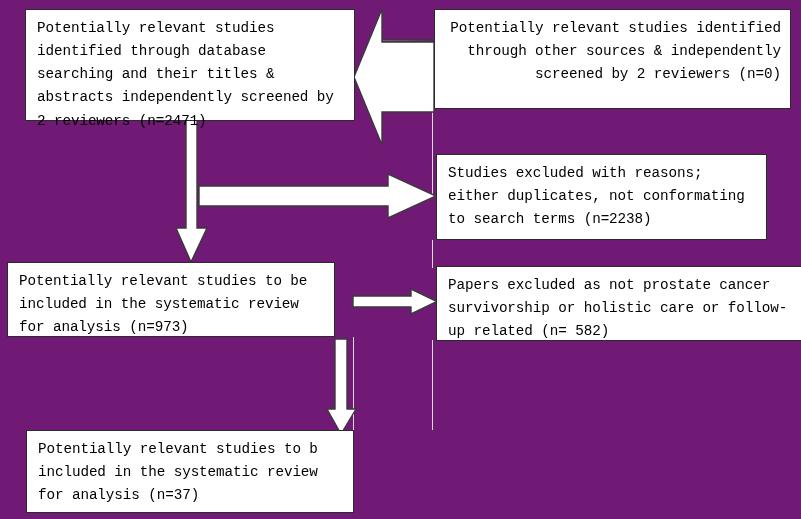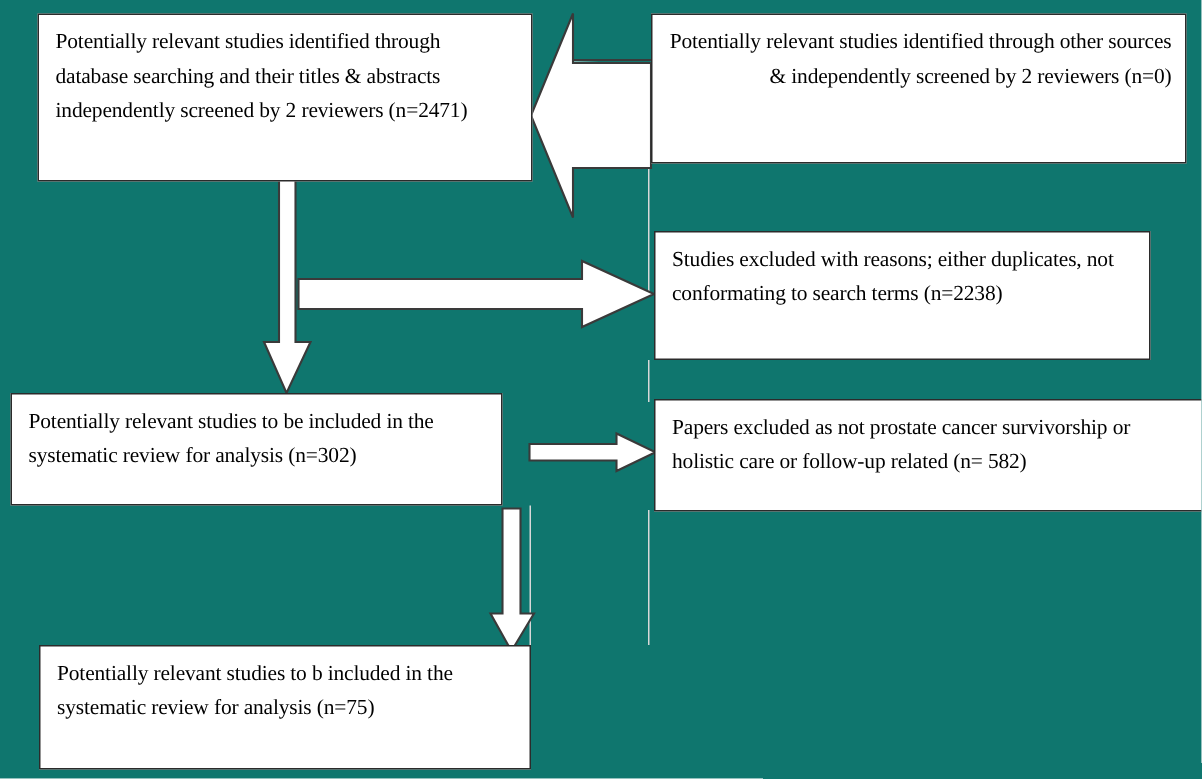--- a/index.html
+++ b/index.html
@@ -5,22 +5,22 @@
 <style>
   html, body {
     margin: 0;
     padding: 0;
     background: #ffffff;
   }
   #canvas {
     position: relative;
     width: 801px;
     height: 519px;
-    background: #0f766e;
-    font-family: Liberation Serif, serif;
+    background: #701a75;
+    font-family: Liberation Mono, monospace;
     overflow: hidden;
   }
   .box {
     position: absolute;
     box-sizing: border-box;
     border: 1.3px solid #2b2b2b;
     background: #ffffff;
     color: #000000;
     font-size: 14.3px;
     line-height: 1.62;
@@ -63,23 +63,23 @@
   <div class="guide" style="left:353px; top:337px; width:1px; height:95px;"></div>
 
   <div class="box" style="left:25px; top:9px; width:330px; height:112px;">Potentially relevant studies identified through database searching and their titles &amp; abstracts independently screened by 2 reviewers (n=2471)</div>
 
   <div class="box" style="left:434px; top:9px; width:357px; height:100px;text-align:right;">Potentially relevant studies identified through other sources &amp; independently screened by 2 reviewers (n=0)</div>
 
   <div class="box" style="left:436px; top:154px; width:331px; height:86px;">Studies excluded with reasons; either duplicates, not conformating to search terms (n=2238)</div>
 
   <div class="box" style="left:436px; top:266px; width:369px; height:75px;">Papers excluded as not prostate cancer survivorship or holistic care or follow-up related (n= 582)</div>
 
-  <div class="box" style="left:7px; top:262px; width:328px; height:75px;">Potentially relevant studies to be included in the systematic review for analysis (n=302)</div>
+  <div class="box" style="left:7px; top:262px; width:328px; height:75px;">Potentially relevant studies to be included in the systematic review for analysis (n=973)</div>
 
-  <div class="box" style="left:26px; top:430px; width:328px; height:83px;">Potentially relevant studies to b included in the systematic review for analysis (n=75)</div>
+  <div class="box" style="left:26px; top:430px; width:328px; height:83px;">Potentially relevant studies to b included in the systematic review for analysis (n=37)</div>
 
   <svg class="arrow-svg" width="90" height="150" style="left:352px; top:0px;">
     <polyline class="thin-line" points="82,40 30,40 30,41"></polyline>
     <polyline class="thin-line" points="82,110 30,110 30,109"></polyline>
   </svg>
 
   <svg class="arrow-svg" width="92" height="150" style="left:350px; top:2px;">
     <polygon points="4,75 32,7 32,40 84,40 84,110 32,110 32,143"></polygon>
   </svg>
 

